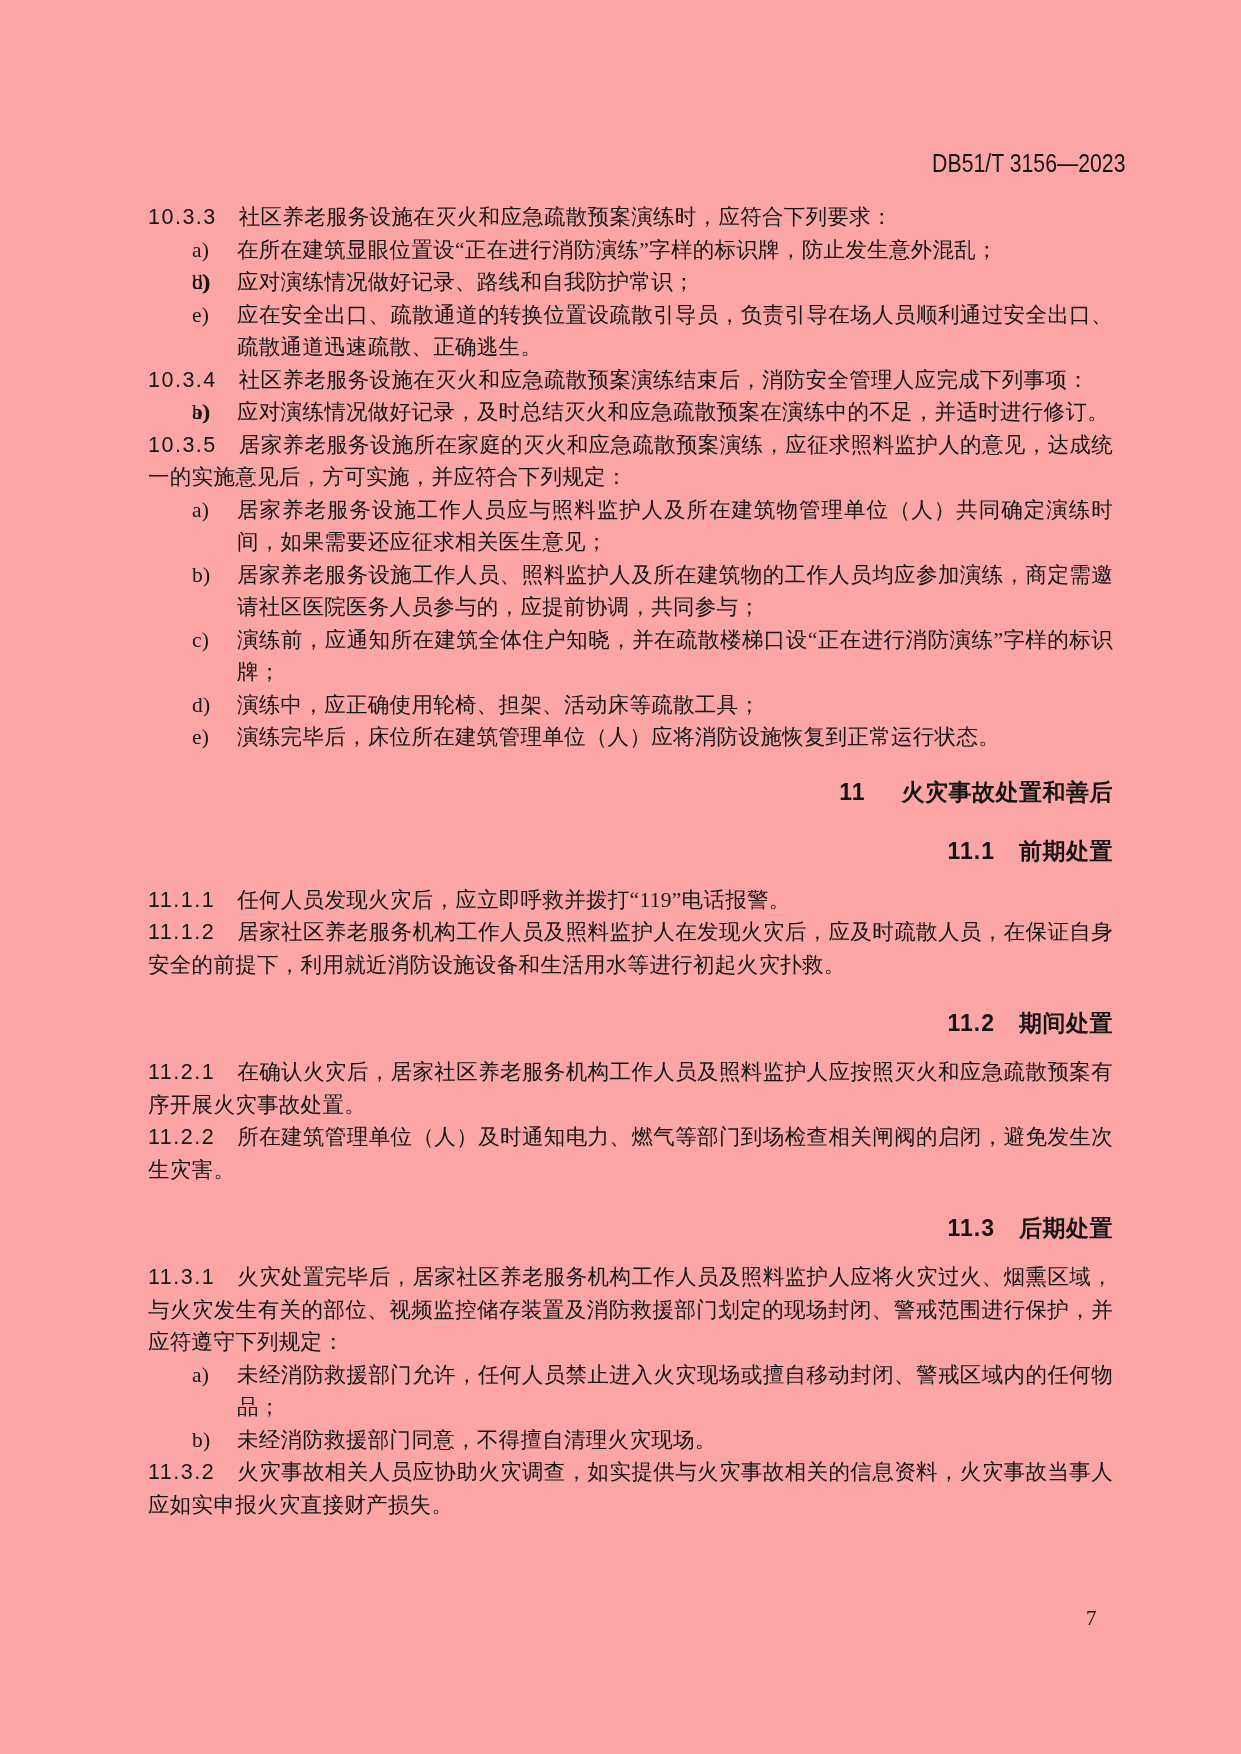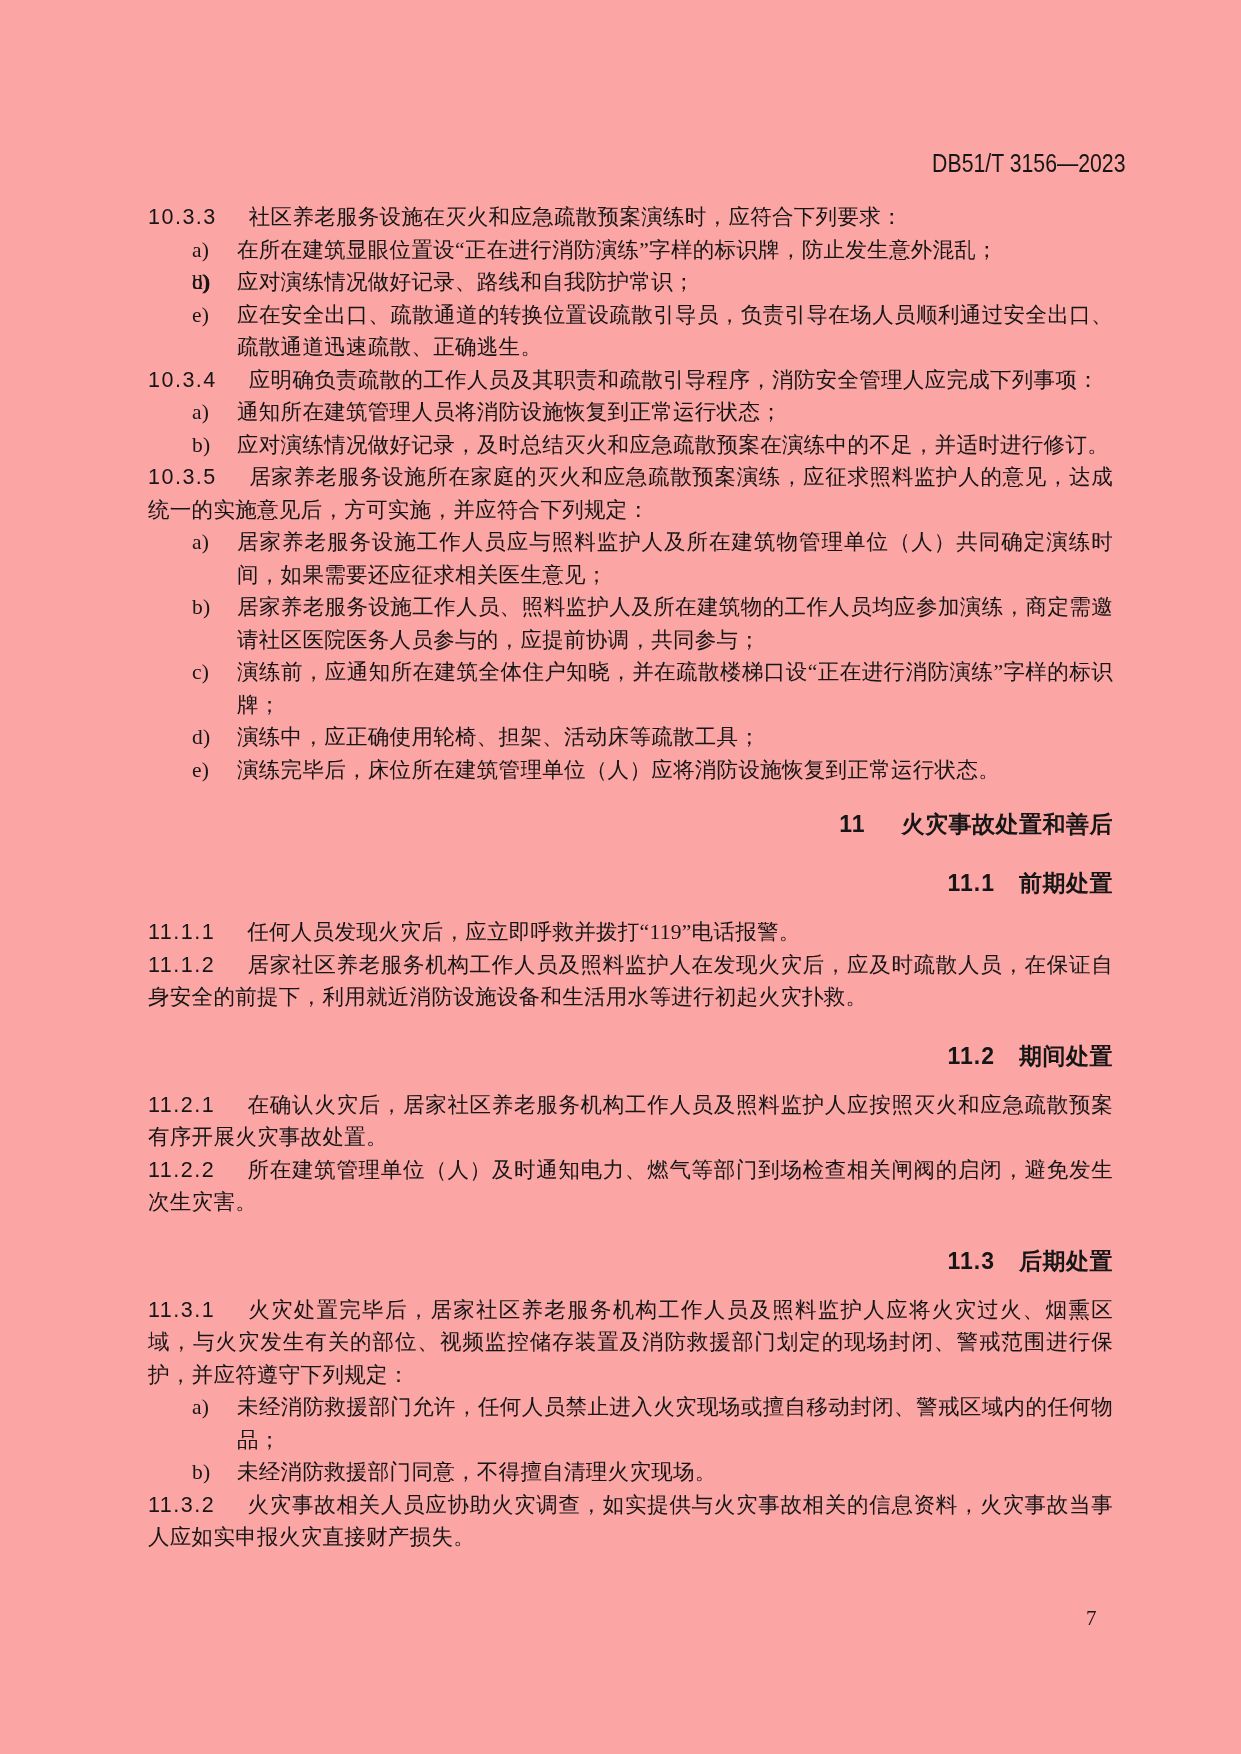--- a/index.html
+++ b/index.html
@@ -32,21 +32,21 @@
   .content p {
     margin: 0;
     font-size: 21.5px;
     line-height: 32.5px;
     text-align: justify;
     letter-spacing: 0.3px;
   }
   .clause .num {
     font-family: "Liberation Sans", sans-serif;
     letter-spacing: 1.5px;
-    margin-right: 32px;
+    margin-right: 22px;
     white-space: nowrap;
   }
   .list-item {
     position: relative;
     padding-left: 89px;
   }
   .list-item .letter {
     position: absolute;
     left: 44px;
     top: 0;
@@ -78,22 +78,22 @@
 <div class="page">
   <div class="header-code">DB51/T 3156—2023</div>
 
   <div class="content">
       <p class="clause"><span class="num">10.3.3</span><span class="txt">社区养老服务设施在灭火和应急疏散预案演练时，应符合下列要求：</span></p>
       <p class="list-item"><span class="letter">a)</span><span class="txt">在所在建筑显眼位置设“正在进行消防演练”字样的标识牌，防止发生意外混乱；</span></p>
       <p class="list-item"><span class="letter">b)</span></p>
       <p class="list-item"><span class="letter">c)</span></p>
       <p class="list-item"><span class="letter">d)</span><span class="txt">应对演练情况做好记录、路线和自我防护常识；</span></p>
       <p class="list-item"><span class="letter">e)</span><span class="txt">应在安全出口、疏散通道的转换位置设疏散引导员，负责引导在场人员顺利通过安全出口、疏散通道迅速疏散、正确逃生。</span></p>
-      <p class="clause"><span class="num">10.3.4</span><span class="txt">应明确负责疏散的工作人员及其职责和疏散引导程序，消防安全管理人应完成下列事项：</span></p>
-      <p class="list-item"><span class="letter">a)</span><span class="txt">通知所在建筑管理人员将消防设施恢复到正常运行状态；</span></p>
+      <p class="clause"><span class="num">10.3.4</span><span class="txt">社区养老服务设施在灭火和应急疏散预案演练结束后，消防安全管理人应完成下列事项：</span></p>
+      <p class="list-item"><span class="letter">a)</span></p>
       <p class="list-item"><span class="letter">b)</span><span class="txt">应对演练情况做好记录，及时总结灭火和应急疏散预案在演练中的不足，并适时进行修订。</span></p>
       <p class="clause"><span class="num">10.3.5</span><span class="txt">居家养老服务设施所在家庭的灭火和应急疏散预案演练，应征求照料监护人的意见，达成统一的实施意见后，方可实施，并应符合下列规定：</span></p>
       <p class="list-item"><span class="letter">a)</span><span class="txt">居家养老服务设施工作人员应与照料监护人及所在建筑物管理单位（人）共同确定演练时间，如果需要还应征求相关医生意见；</span></p>
       <p class="list-item"><span class="letter">b)</span><span class="txt">居家养老服务设施工作人员、照料监护人及所在建筑物的工作人员均应参加演练，商定需邀请社区医院医务人员参与的，应提前协调，共同参与；</span></p>
       <p class="list-item"><span class="letter">c)</span><span class="txt">演练前，应通知所在建筑全体住户知晓，并在疏散楼梯口设“正在进行消防演练”字样的标识牌；</span></p>
       <p class="list-item"><span class="letter">d)</span><span class="txt">演练中，应正确使用轮椅、担架、活动床等疏散工具；</span></p>
       <p class="list-item"><span class="letter">e)</span><span class="txt">演练完毕后，床位所在建筑管理单位（人）应将消防设施恢复到正常运行状态。</span></p>
       <p class="heading1"><span class="num">11</span><span class="txt">火灾事故处置和善后</span></p>
       <p class="heading2"><span class="num">11.1</span><span class="txt">前期处置</span></p>
       <p class="clause"><span class="num">11.1.1</span><span class="txt">任何人员发现火灾后，应立即呼救并拨打“119”电话报警。</span></p>

